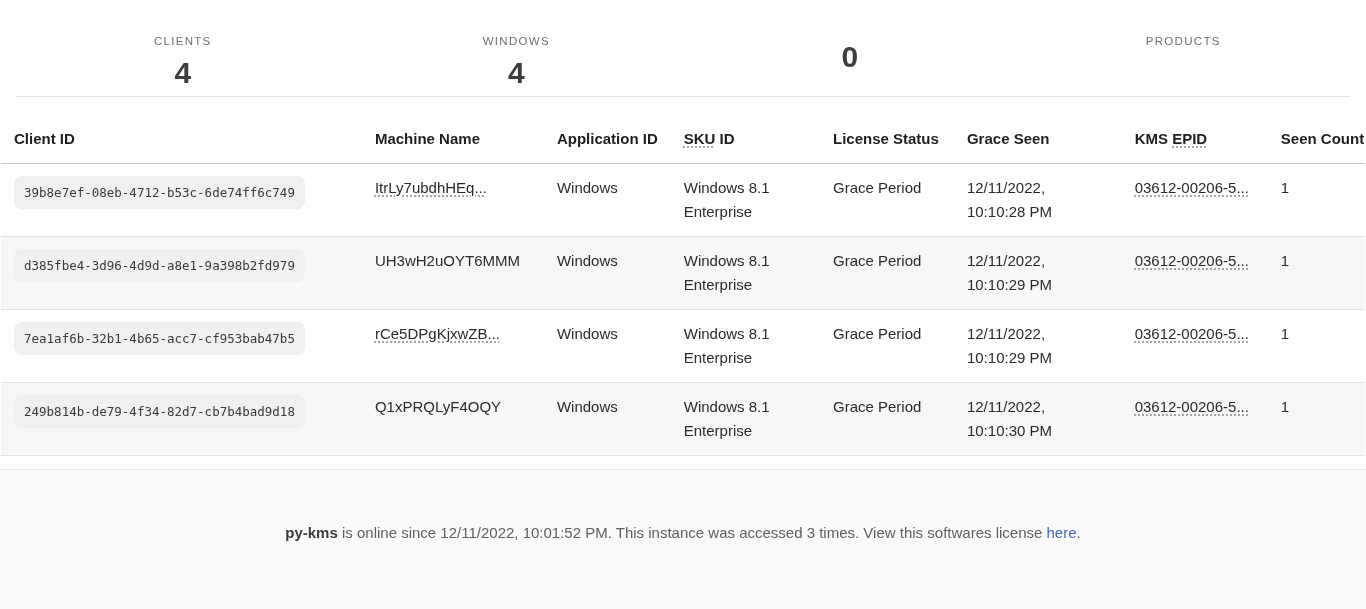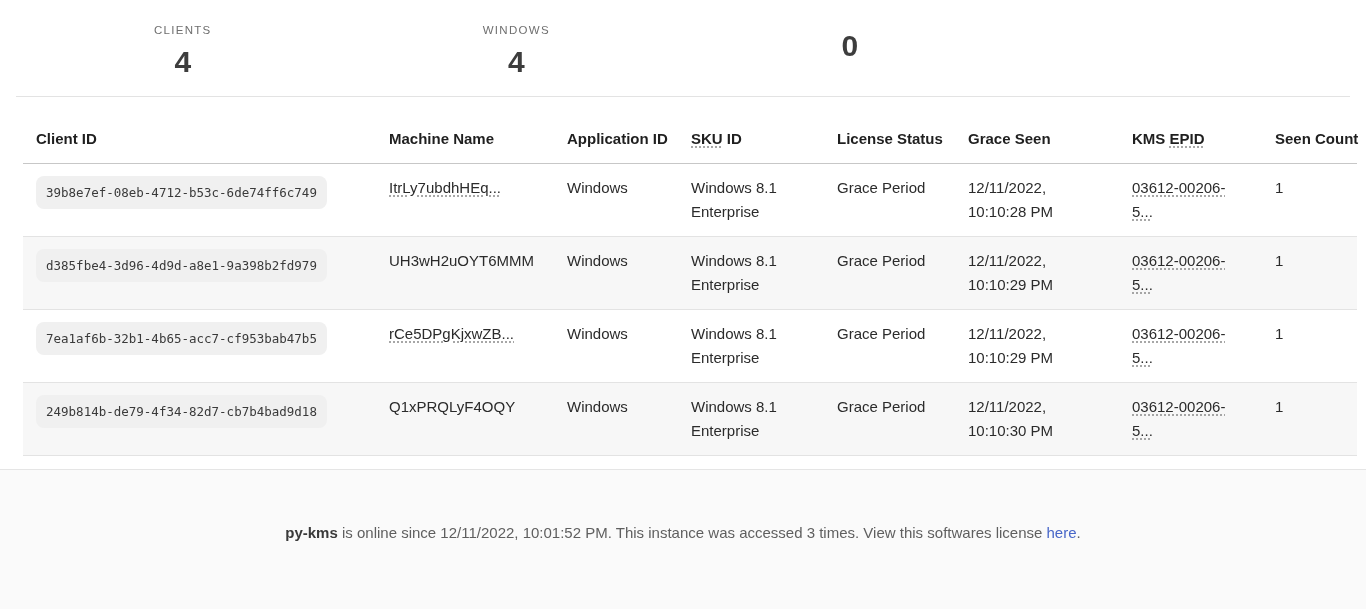--- a/index.html
+++ b/index.html
@@ -9,41 +9,41 @@
     background: #ffffff;
     font-family: "Liberation Sans", sans-serif;
     color: #212121;
   }
 
   
   .stats {
     display: flex;
     margin: 0 16px;
     height: 97px;
-    padding-top: 22px;
+    padding-top: 33px;
     border-bottom: 1px solid #e3e3e3;
   }
   .stat { flex: 1; text-align: center; }
   .stat-label {
     font-size: 11.5px;
     letter-spacing: 1.3px;
     color: #6f6f6f;
     line-height: 16px;
   }
   .stat-value {
     margin-top: 7px;
     font-size: 30px;
     font-weight: 700;
     color: #3d3d3d;
     line-height: 34px;
   }
   .stat-value.accent { color: #4766c8; }
 
   
-  .table-wrap { margin: 0 23px; }
+  .table-wrap { margin: 0 1px; }
   table {
     width: 100%;
     border-collapse: collapse;
     table-layout: fixed;
     font-size: 15px;
     color: #2b2b2b;
   }
   th {
     text-align: left;
     font-size: 15px;
@@ -106,20 +106,21 @@
     <div class="stat-value">4</div>
   </div>
   <div class="stat">
     <div class="stat-label">WINDOWS</div>
     <div class="stat-value">4</div>
   </div>
   <div class="stat">
     <div class="stat-value">0</div>
   </div>
   <div class="stat">
+    <div class="stat-label">PRODUCTS</div>
   </div>
 </div>
 
 <div class="table-wrap">
   <table>
     <colgroup id="colgroup">
       <col style="width:353px">
         <col style="width:178px">
         <col style="width:124px">
         <col style="width:146px">

